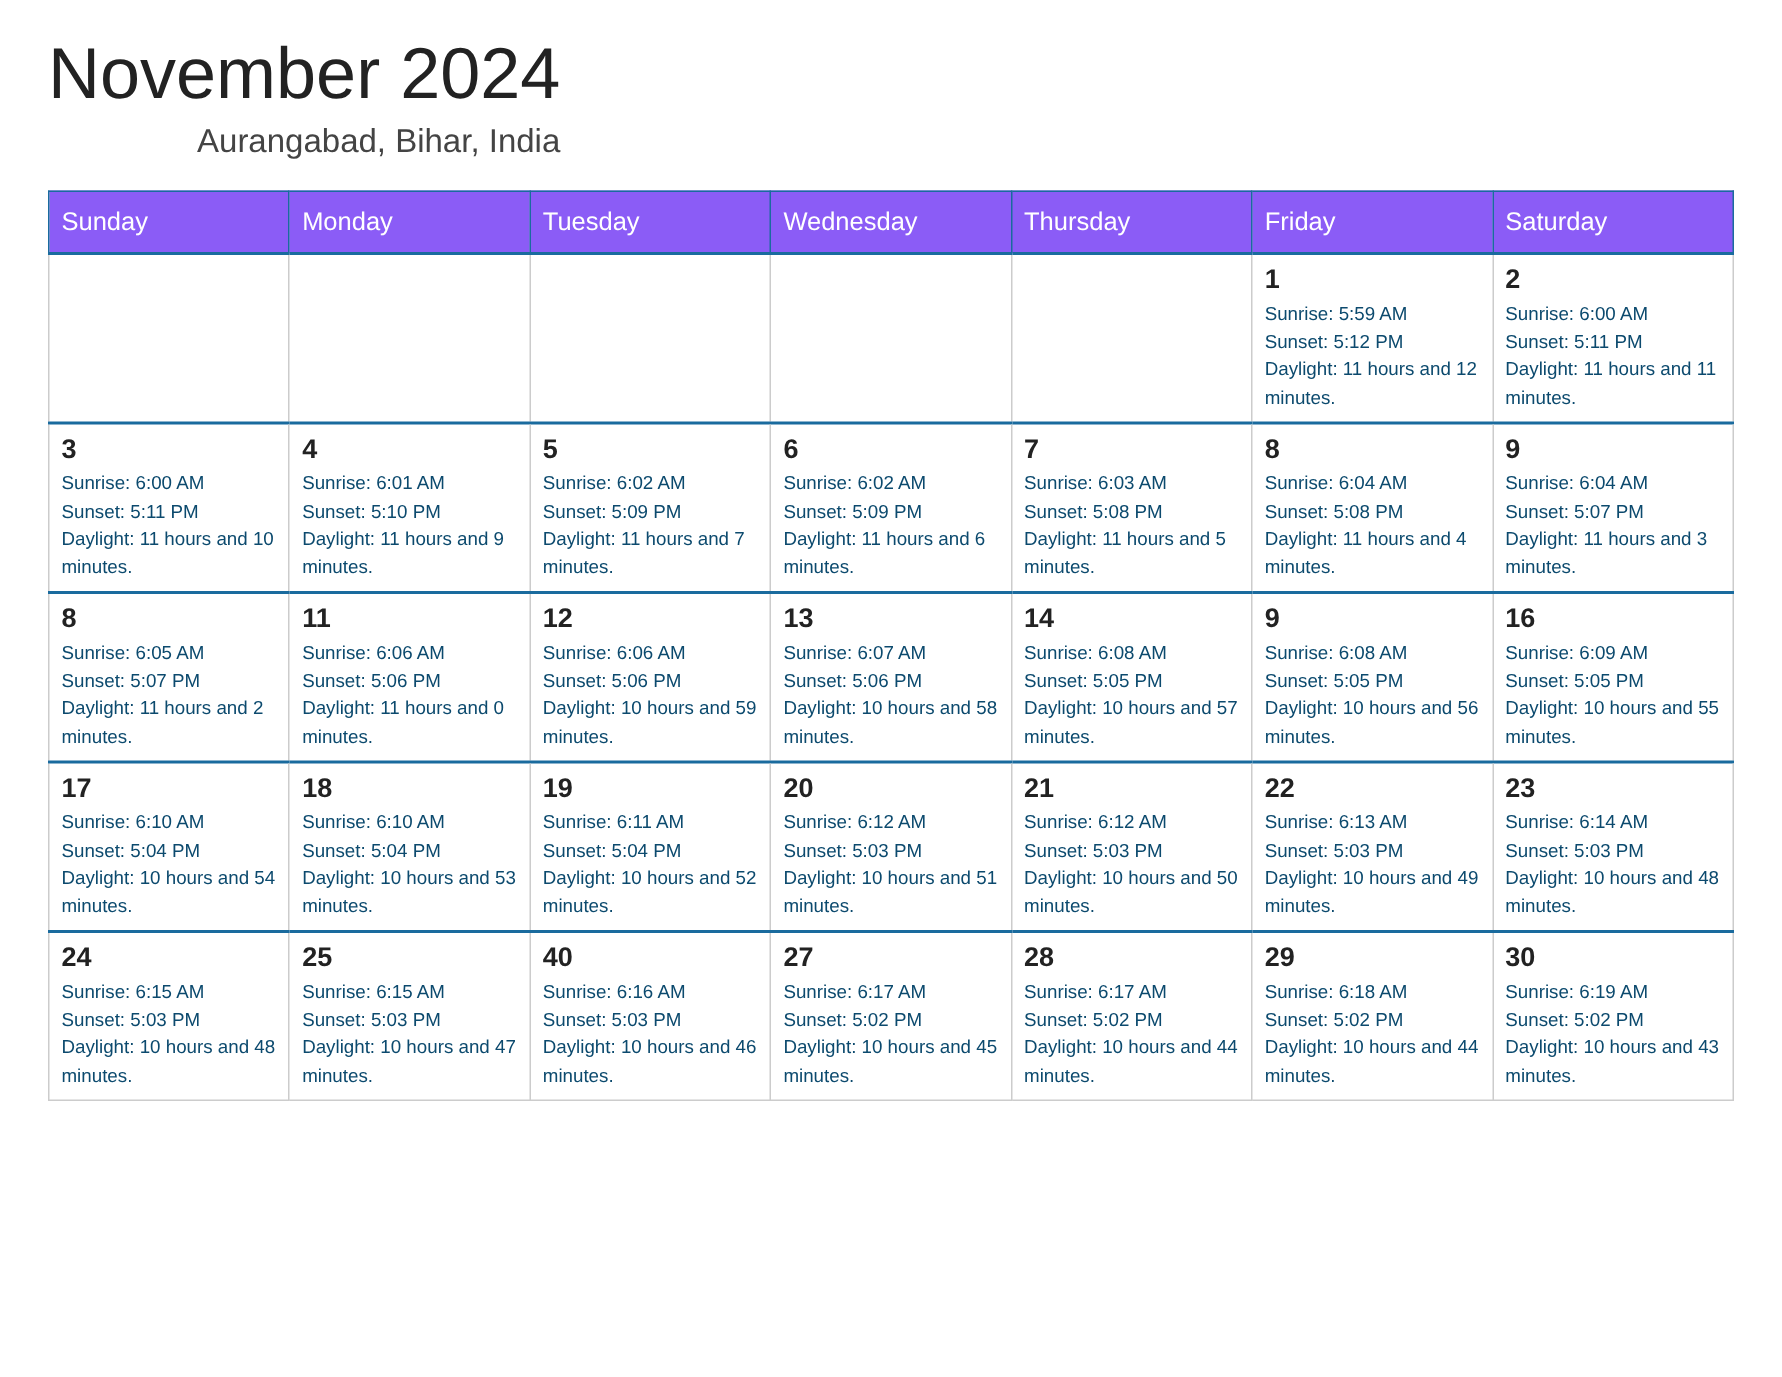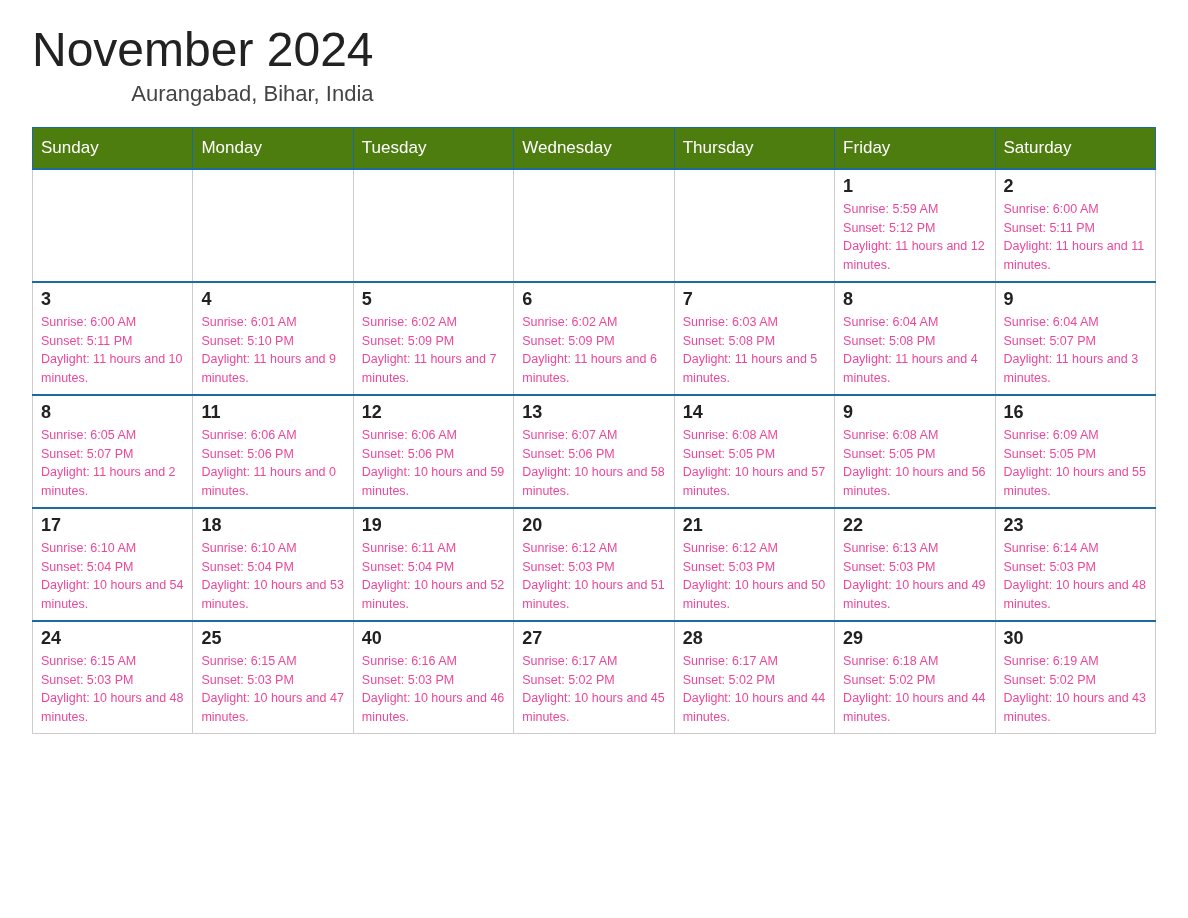--- a/index.html
+++ b/index.html
@@ -58,21 +58,21 @@
       font-size: 22px;
       color: #444;
       margin-top: 4px;
     }
     .calendar-table {
       width: 100%;
       border-collapse: collapse;
       border: 1px solid #aaa;
     }
     .calendar-table th {
-      background-color: #4d7c0f;
+      background-color: #8b5cf6;
       color: #fff;
       font-size: 17px;
       font-weight: normal;
       padding: 10px 8px;
       text-align: left;
       border: 1px solid #1a6b9e;
     }
     .calendar-table td {
       vertical-align: top;
       padding: 6px 8px;
@@ -87,21 +87,21 @@
     }
     .day-number {
       font-size: 18px;
       font-weight: bold;
       color: #222;
       display: block;
       margin-bottom: 3px;
     }
     .day-detail {
       font-size: 12.5px;
-      color: #ec4899;
+      color: #0c4a6e;
       line-height: 1.5;
     }
     .empty-cell {
       background: #f8f8f8;
     }
     .logo-line1 {
       display: flex;
       align-items: center;
     }
   </style>

